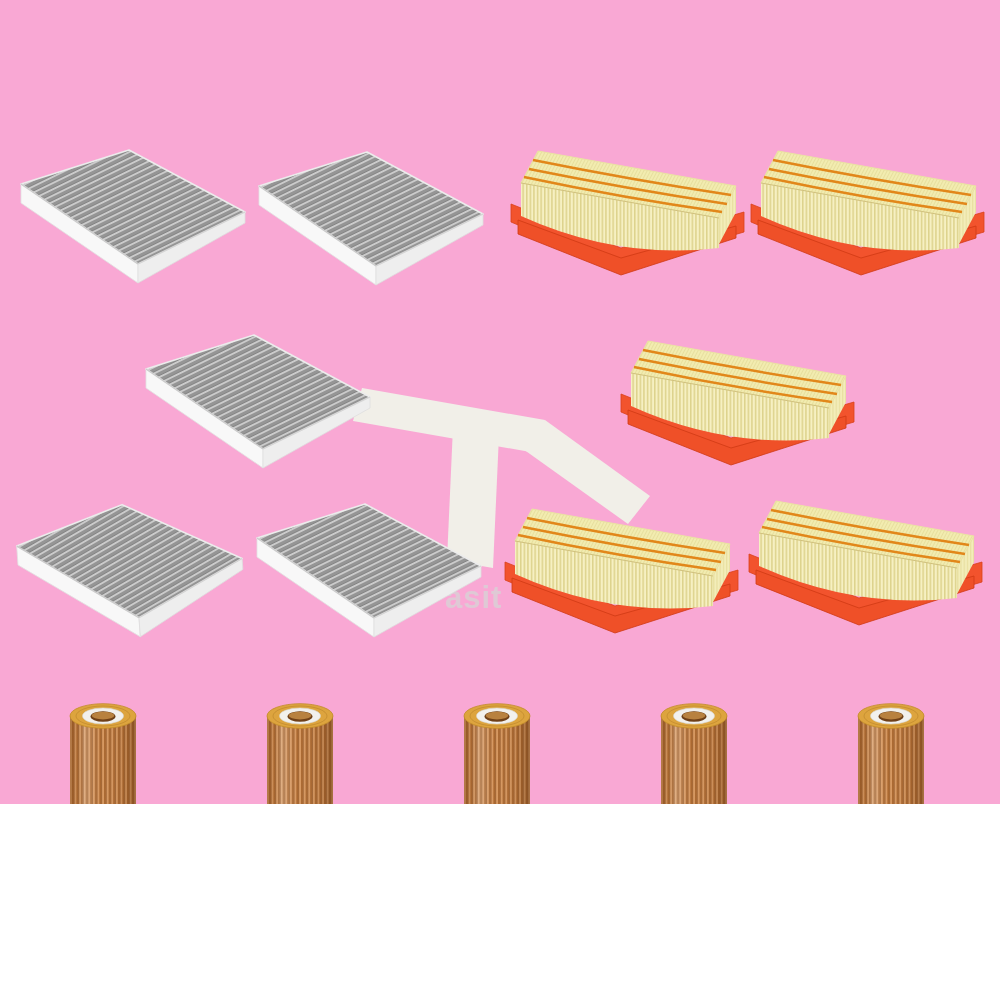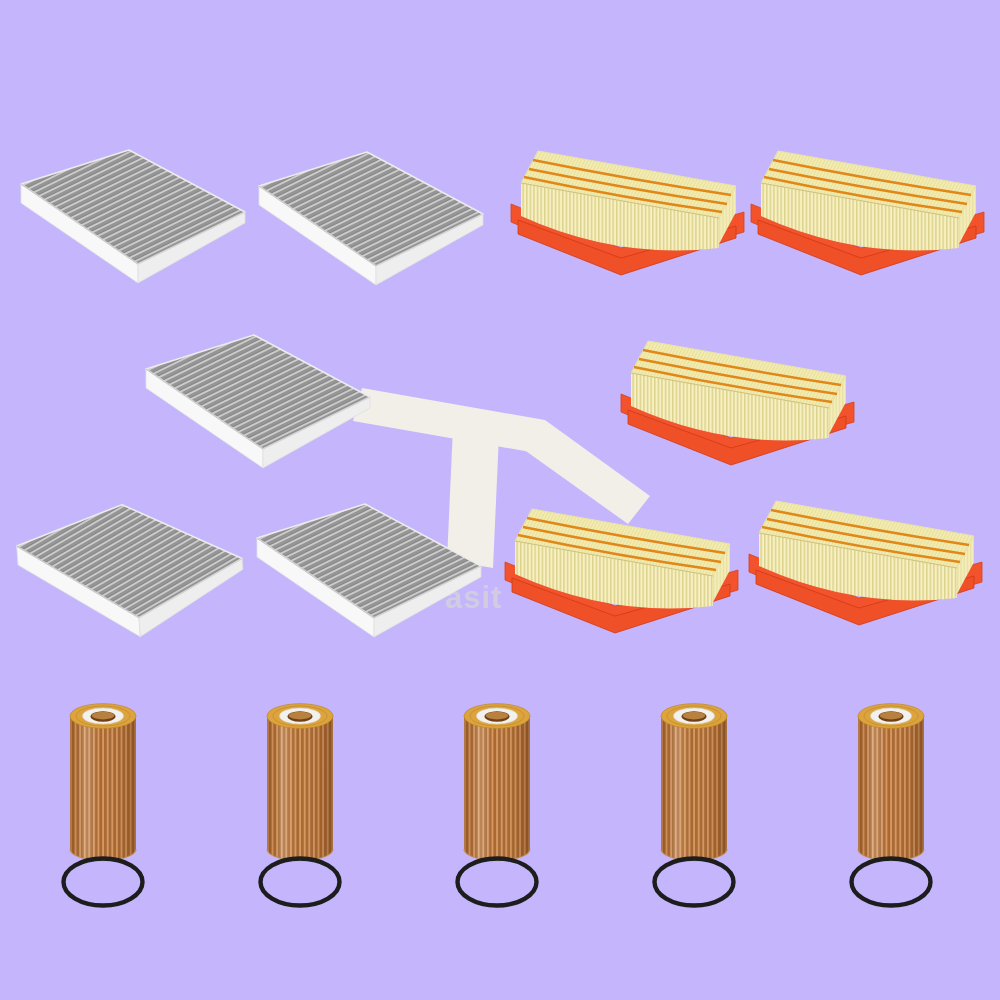--- a/index.html
+++ b/index.html
@@ -1,16 +1,16 @@
 <!DOCTYPE html>
 <html><head>
 <meta charset="utf-8">
 <style>
   html,body{margin:0;padding:0;background:#ffffff;}
-  .canvas{position:relative;width:1000px;height:1000px;background:#c4b5fd;overflow:hidden;font-family:"Liberation Sans",sans-serif;}
+  .canvas{position:relative;width:1000px;height:804px;background:#f9a8d4;overflow:hidden;font-family:"Liberation Sans",sans-serif;}
   .collage{position:absolute;left:0;top:0;}
   .wm-text{font-family:"Liberation Sans",sans-serif;font-weight:700;font-size:31px;letter-spacing:1px;fill:#d6d6d6;opacity:.72;}
 </style>
 </head>
 <body>
 
 <div class="canvas">
 <svg class="collage" width="1000" height="1000" viewBox="0 0 1000 1000" xmlns="http://www.w3.org/2000/svg">
   <defs>
 

